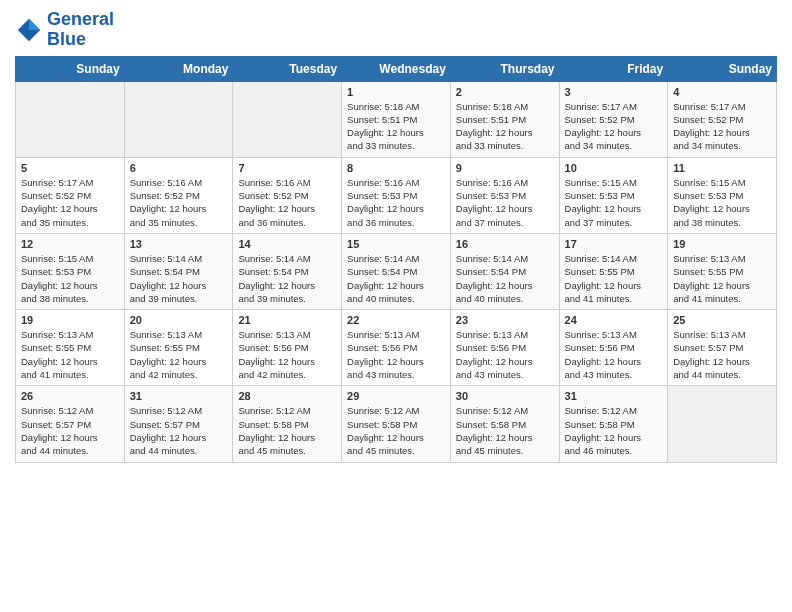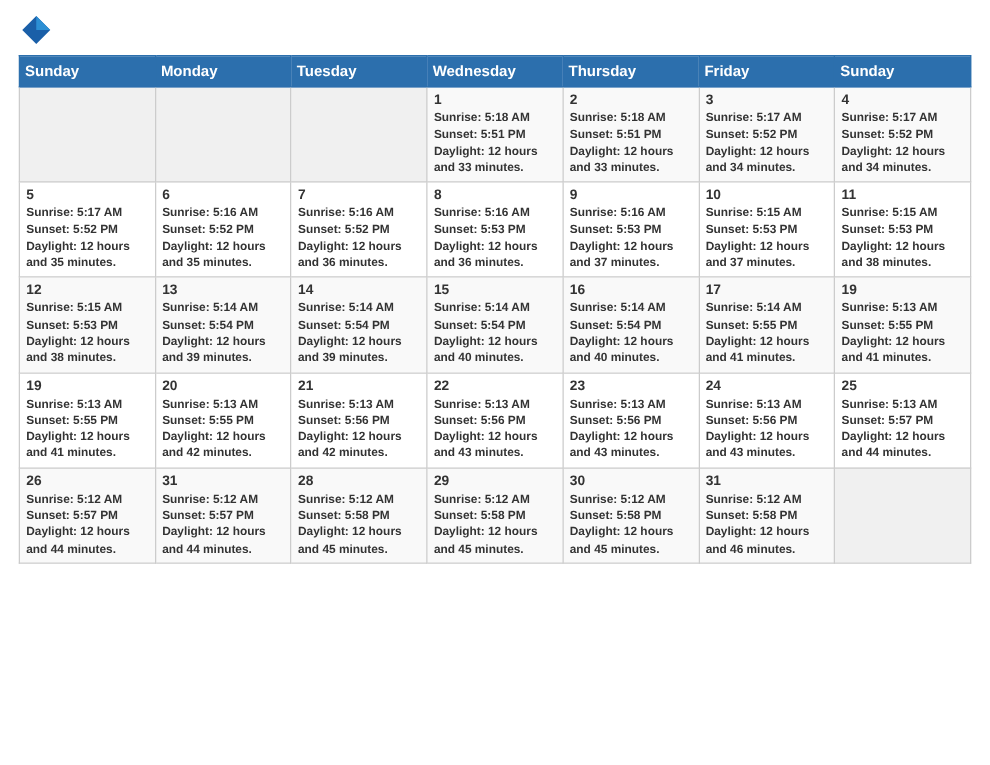--- a/index.html
+++ b/index.html
@@ -52,21 +52,21 @@
       border-collapse: collapse;
       border: 1px solid #ccc;
     }
     .calendar thead th {
       background-color: #2c6fad;
       color: #fff;
       font-size: 12px;
       font-weight: bold;
       padding: 5px 4px;
       border: 1px solid #2c6fad;
-      text-align: left;
+      text-align: right;
     }
     .calendar tbody td {
       border: 1px solid #ccc;
       vertical-align: top;
       padding: 4px 5px;
       font-size: 10px;
       color: #333;
       width: calc(100% / 7);
       min-height: 80px;
       background: #fff;
@@ -80,35 +80,38 @@
     .day-num {
       font-weight: bold;
       font-size: 11px;
       margin-bottom: 2px;
       display: block;
     }
     .cell-text {
       font-size: 9.5px;
       line-height: 1.4;
       color: #333;
-      font-weight: bold;
     }
     .empty-cell {
       background: #f0f0f0 !important;
     }
   </style>
 </head>
 <body>
 
 <div class="header">
   <div class="logo">
     <svg class="logo-icon" viewBox="0 0 40 40">
       <polygon points="20,4 36,20 20,36 4,20" fill="#1a5fa8"></polygon>
       <polygon points="20,4 36,20 20,20" fill="#2c8fd4"></polygon>
     </svg>
+    <div class="logo-text">
+      <div><span>General</span></div>
+      <div><span>Blue</span></div>
+    </div>
   </div>
   <div class="title-block">
   </div>
 </div>
 
 <table class="calendar">
   <thead>
     <tr>
     <th>Sunday</th>
         <th>Monday</th>

